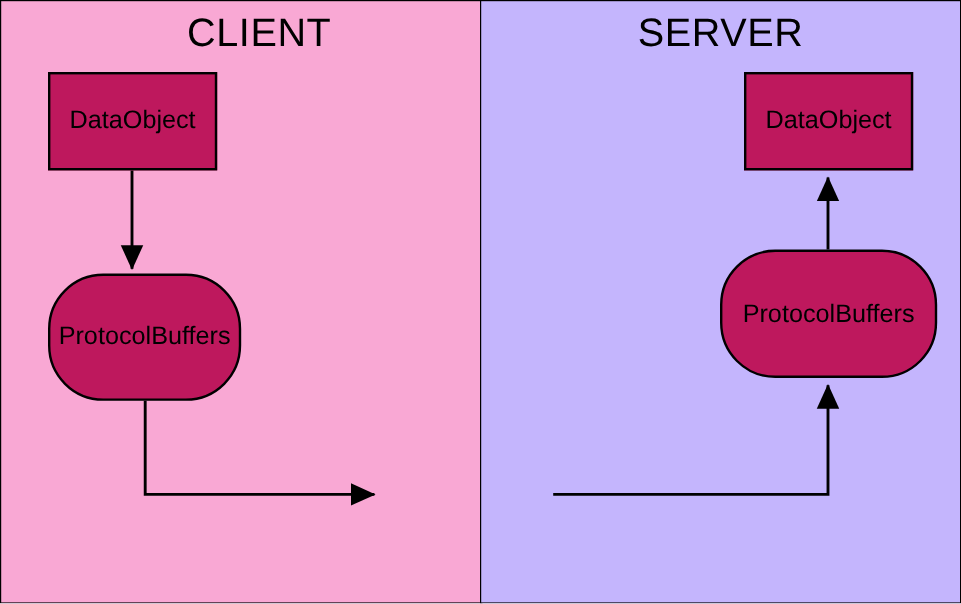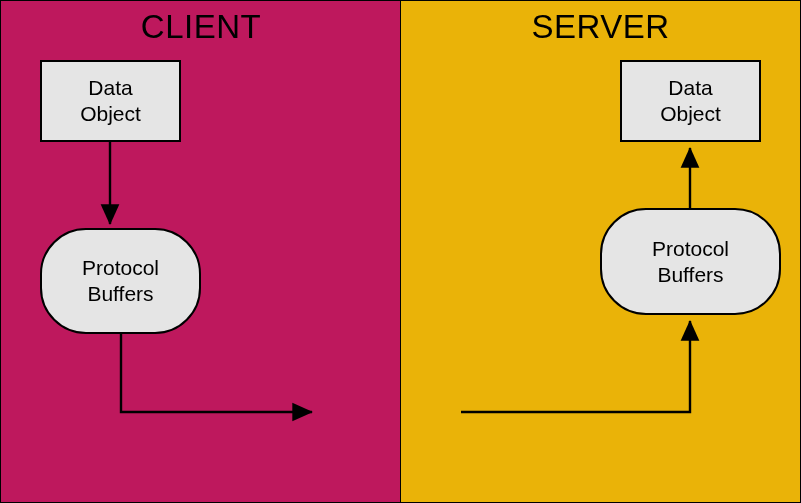--- a/index.html
+++ b/index.html
@@ -37,23 +37,23 @@
     width: 100%;
     text-align: center;
     font-size: 33px;
     line-height: 38px;
     color: #000000;
     letter-spacing: 0.5px;
   }
   .node {
     position: absolute;
     box-sizing: border-box;
-    background: #e5e5e5;
+    background: #be185d;
     display: flex;
-    flex-direction: column;
+    flex-direction: row;
     align-items: center;
     justify-content: center;
     color: #000000;
     font-size: 21px;
     line-height: 26px;
     text-align: center;
   }
   .node-rect {
     border: 2px solid #000000;
   }
@@ -75,25 +75,25 @@
     width: 801px;
     height: 503px;
     pointer-events: none;
   }
 </style>
 </head>
 <body>
 
 <div id="canvas">
 
-  <div class="pane" id="pane-client" style="background:#be185d;">
+  <div class="pane" id="pane-client" style="background:#f9a8d4;padding-left:15px;">
     <div class="pane-title">CLIENT</div>
   </div>
 
-  <div class="pane" id="pane-server" style="background:#eab308;">
+  <div class="pane" id="pane-server" style="background:#c4b5fd;">
     <div class="pane-title">SERVER</div>
   </div>
 
   <svg class="edges" viewBox="0 0 801 503" xmlns="http://www.w3.org/2000/svg">
     <defs>
       <marker id="arrowhead" markerWidth="9" markerHeight="9" refX="8.2" refY="4.5" orient="auto" markerUnits="strokeWidth">
         <path d="M0,0.6 L8.6,4.5 L0,8.4 Z" fill="#000000"></path>
       </marker>
     </defs>
 

